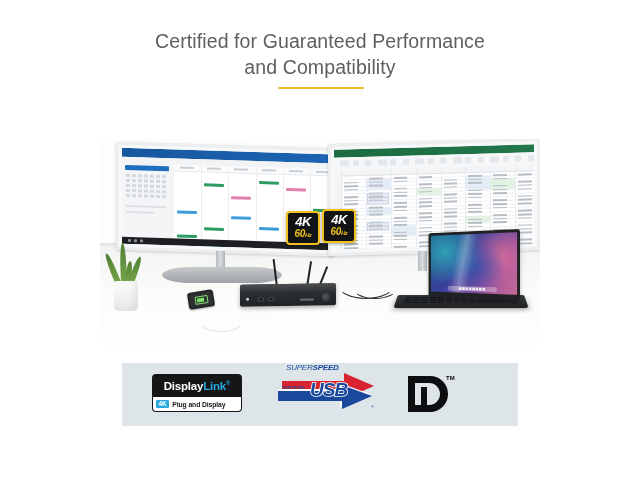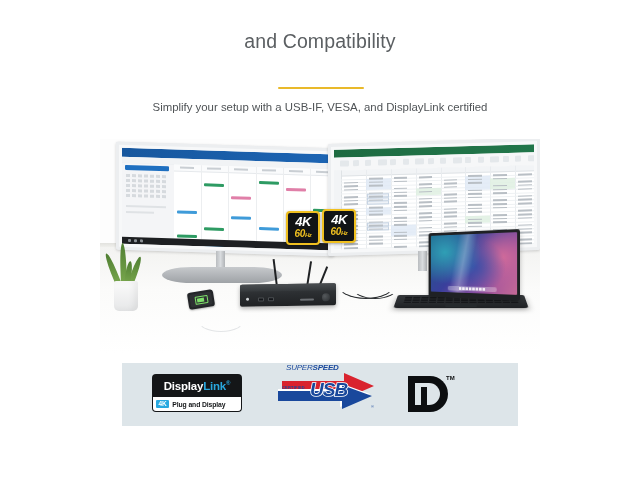--- a/index.html
+++ b/index.html
@@ -203,27 +203,27 @@
 
   .dp-logo{position:absolute;left:284px;top:11px;width:60px;height:40px;}
   .dp-tm{position:absolute;left:40px;top:1px;font-size:6px;color:#0c0e10;font-weight:700;}
 </style>
 </head>
 <body>
 
 <div id="page">
 
   <div class="headline">
+    <span>Certified for Guaranteed Performance</span>
     <span class="l2">and Compatibility</span>
   </div>
 
   <div class="gold-rule"></div>
 
   <div class="subhead">
-    <span>Simplify your setup with a USB-IF, VESA, and DisplayLink certified</span>
   </div>
 
   <div class="photo">
 
     <div class="desk-edge"></div>
     <div class="desk"></div>
 
     <div class="mon" id="mon-left">
       <div class="bezel">
         <div class="screen">

